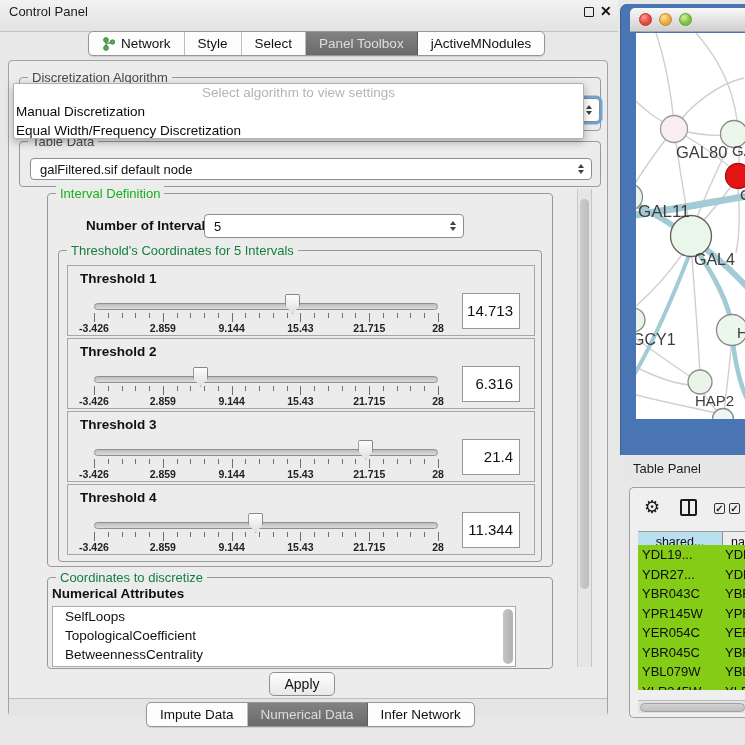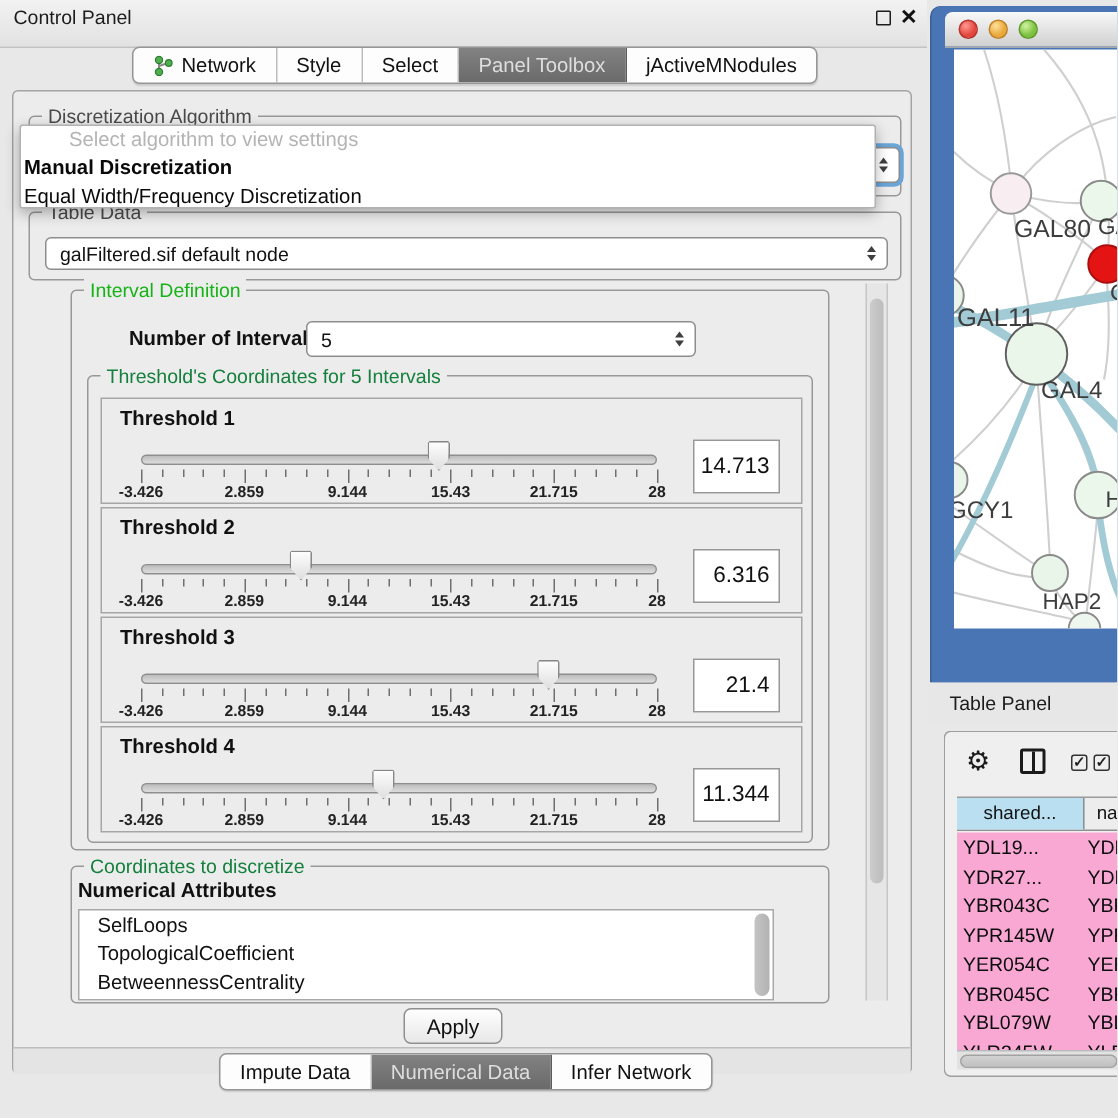--- a/index.html
+++ b/index.html
@@ -38,23 +38,23 @@
     font-size:13px; color:#111; display:flex; align-items:center; padding:0 22px 0 9px; }
   .combo.focused { box-shadow:0 0 0 2.5px #6aa5d8; }
   .stepper { position:absolute; right:7px; top:50%; transform:translateY(-50%); display:flex; flex-direction:column; gap:2px; }
   .stepper i { display:block; width:0; height:0; border-left:3.5px solid transparent; border-right:3.5px solid transparent; }
   .stepper .up { border-bottom:4px solid #3f3f3f; }
   .stepper .down { border-top:4px solid #3f3f3f; }
 
   
   .popup { position:absolute; left:4px; top:22px; width:571px; height:56px; background:#fff;
     border:1px solid #b2b2b2; border-radius:2px; box-shadow:0 3px 9px rgba(0,0,0,.3); z-index:40; overflow:hidden; }
-  .popup .ph { height:18px; line-height:18px; text-align:left; color:#b4b4b4; font-size:13.5px;margin-left:32px; }
+  .popup .ph { height:18px; line-height:18px; text-align:center; color:#b4b4b4; font-size:13.5px; }
   .popup .item { height:19px; line-height:19px; padding-left:2px; font-size:13.5px; color:#0a0a0a; }
-  .popup .item.bold { font-weight:bold; }
+  .popup .item.bold { font-weight:normal; }
 
   
   .num-label { position:absolute; font-size:13.5px; font-weight:bold; color:#111; }
   .tgroup-inner { position:absolute; }
   .threshold-panel { position:relative; width:468px; height:71px; margin:0 auto 2px auto;
     border:1px solid #a6a6a6; background:#ececec; }
   .t-label { position:absolute; left:12px; top:5px; font-size:13.5px; font-weight:bold; color:#111; }
   .t-track { position:absolute; left:26px; top:37px; width:344px; height:7px;
     background:linear-gradient(#bdbdbd,#dcdcdc); border:1px solid #8e8e8e; border-radius:4px; }
   .t-handle { position:absolute; top:28px; width:15px; height:20px;
@@ -108,21 +108,21 @@
   .gear { position:absolute; left:14px; top:8px; font-size:18px; color:#1a1a1a; }
   .split-icon { position:absolute; left:50px; top:11px; width:17px; height:17px; border:2px solid #1a1a1a; border-radius:2px; }
   .split-icon::after { content:""; position:absolute; left:5.5px; top:0; width:2px; height:13px; background:#1a1a1a; }
   .cb-icon { position:absolute; top:15px; width:11px; height:11px; border:1.4px solid #333; border-radius:2px;
     font-size:10px; line-height:9px; text-align:center; color:#222; font-weight:bold; }
   .cb1 { left:84px; } .cb2 { left:99px; }
   .tp-header { position:absolute; left:8px; top:43px; right:0; height:23px; display:flex; border-top:1px solid #9b9b9b; border-bottom:1px solid #8f8f8f; background:#ededed; }
   .tp-header .h1 { width:85px; background:#b9dff0; border-right:1px solid #8f8f8f;
     font-size:12.5px; color:#111; text-align:center; line-height:21px; overflow:hidden; white-space:nowrap; }
   .tp-header .h2 { flex:1; font-size:12.5px; color:#111; text-align:right; line-height:21px; overflow:hidden; white-space:nowrap; }
-  .tp-rows { position:absolute; left:8px; top:67px; right:0; height:145px; background:#f9a8d4; overflow:hidden; }
+  .tp-rows { position:absolute; left:8px; top:57px; right:0; height:145px; background:#84cc16; overflow:hidden; }
   .tp-row { display:flex; height:19.5px; }
   .tp-row .c1 { width:87px; padding-left:4px; font-size:13px; color:#0d0d0d; line-height:19.5px; white-space:nowrap; overflow:hidden; }
   .tp-row .c2 { flex:1; font-size:13px; color:#0d0d0d; line-height:19.5px; white-space:nowrap; overflow:hidden; }
   .tp-hscroll { position:absolute; left:8px; top:212px; right:0; height:13px; background:#e2e2e2; border-top:1px solid #bbb; }
   .tp-hscroll .thumb { position:absolute; left:2px; top:2px; right:0; height:9px;
     background:linear-gradient(#d2d2d2,#c0c0c0); border:1px solid #a2a2a2; border-radius:5px; }
 
   .net-icon { width:14px; height:14px; }
 </style>
 </head>

